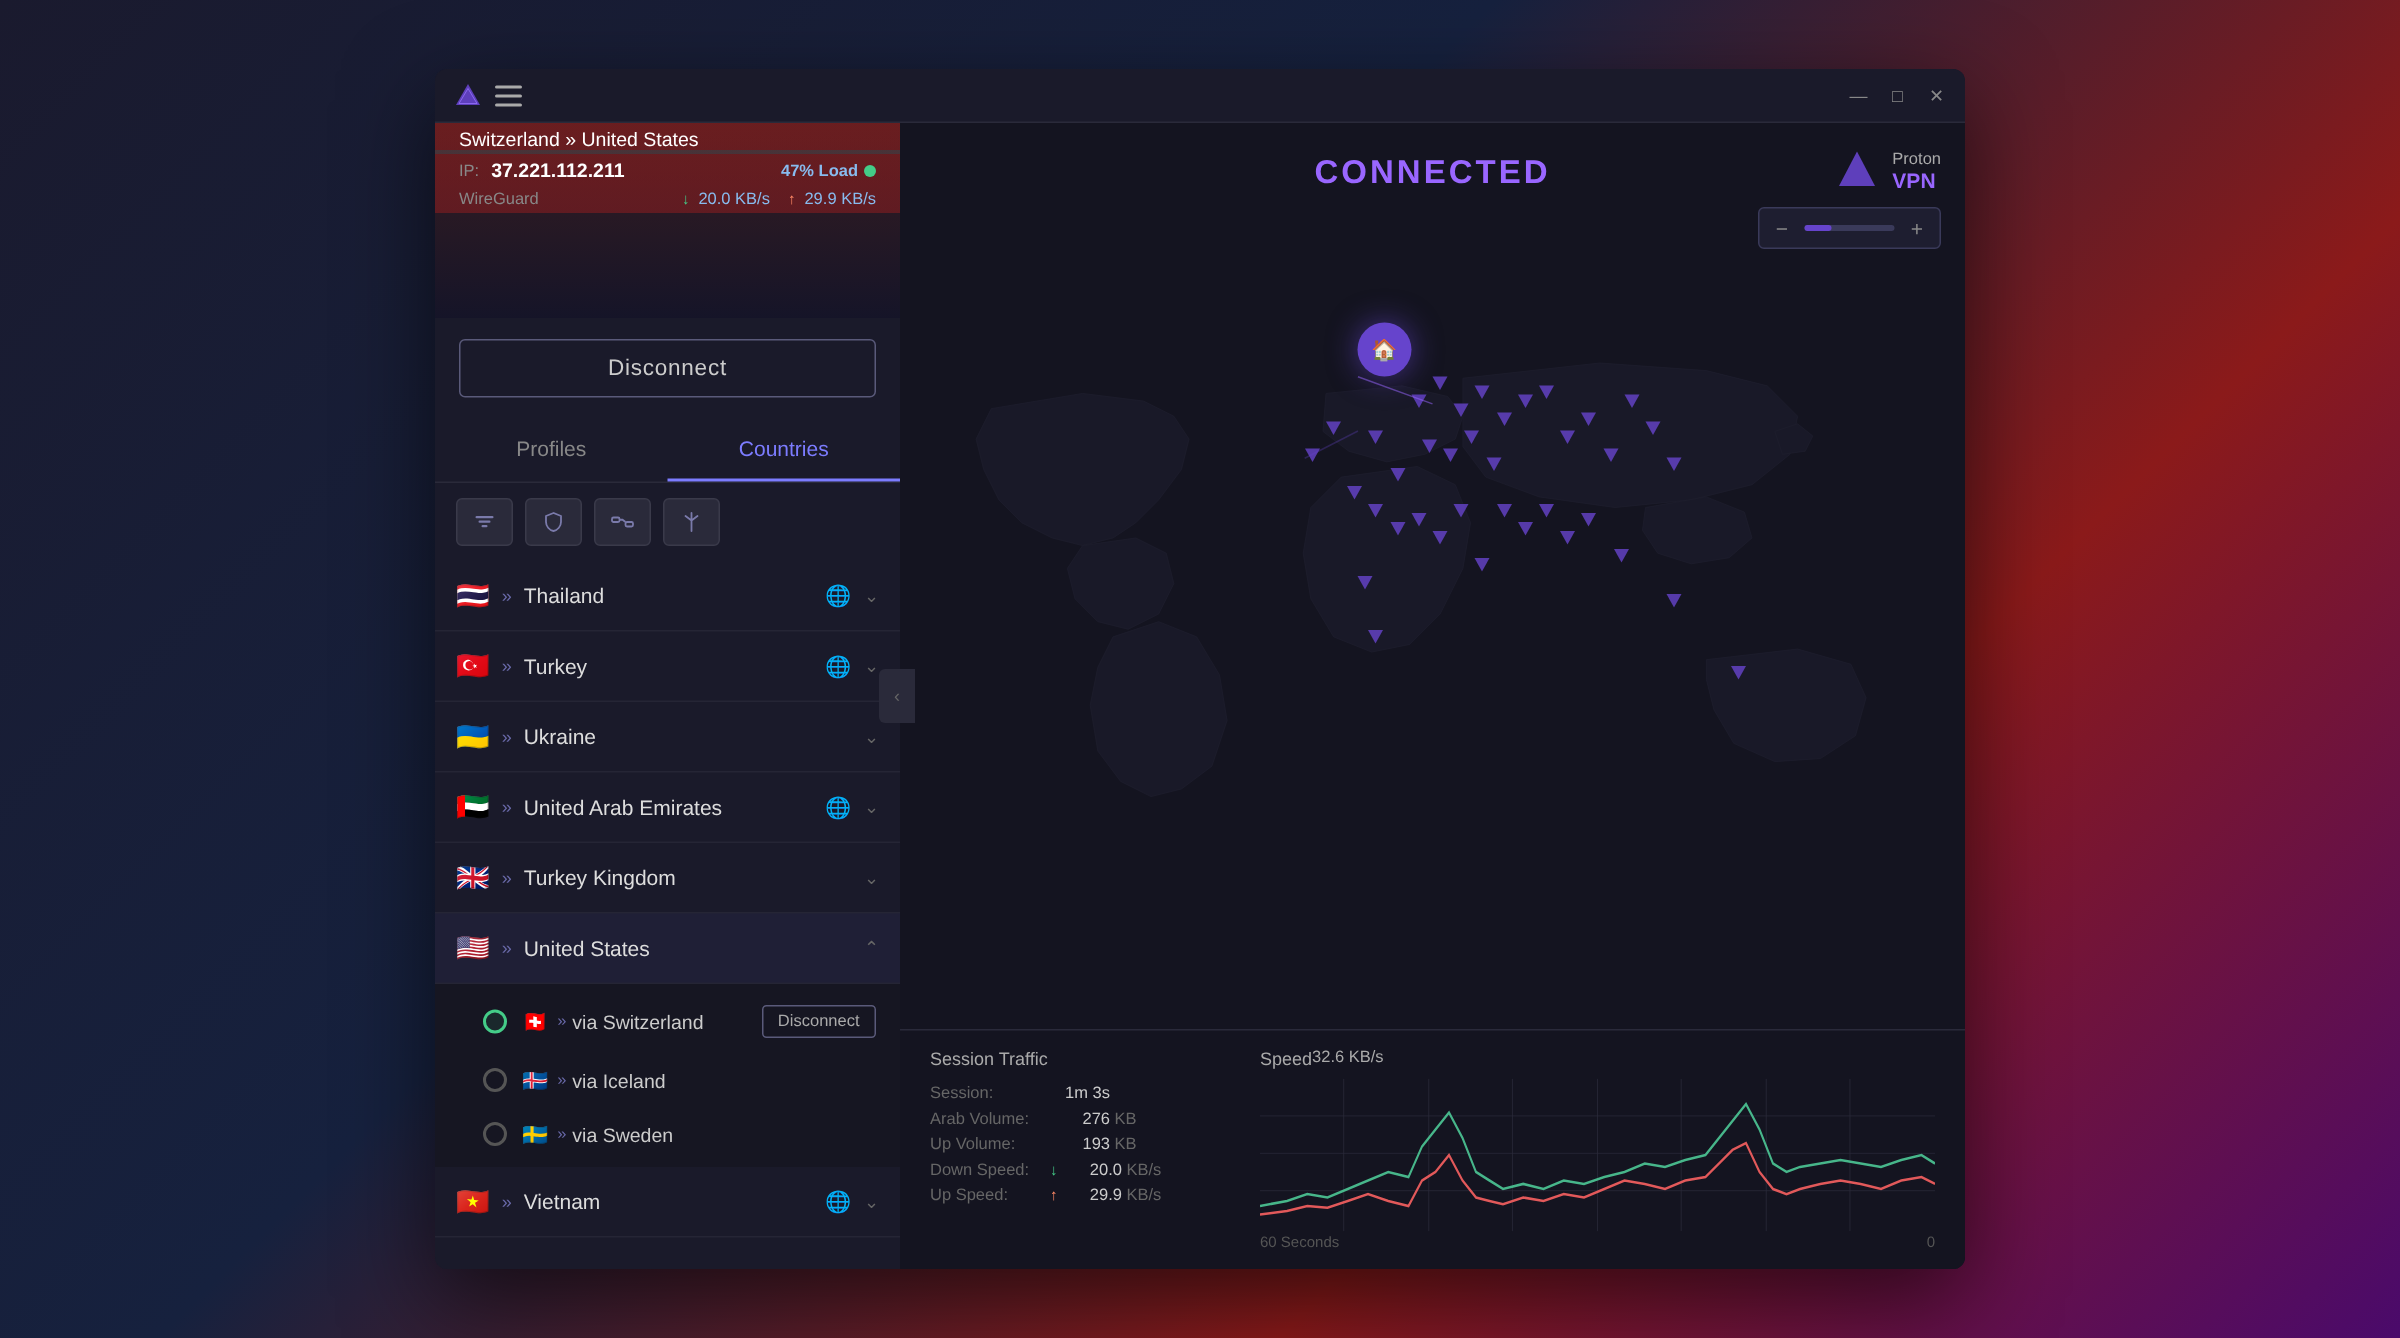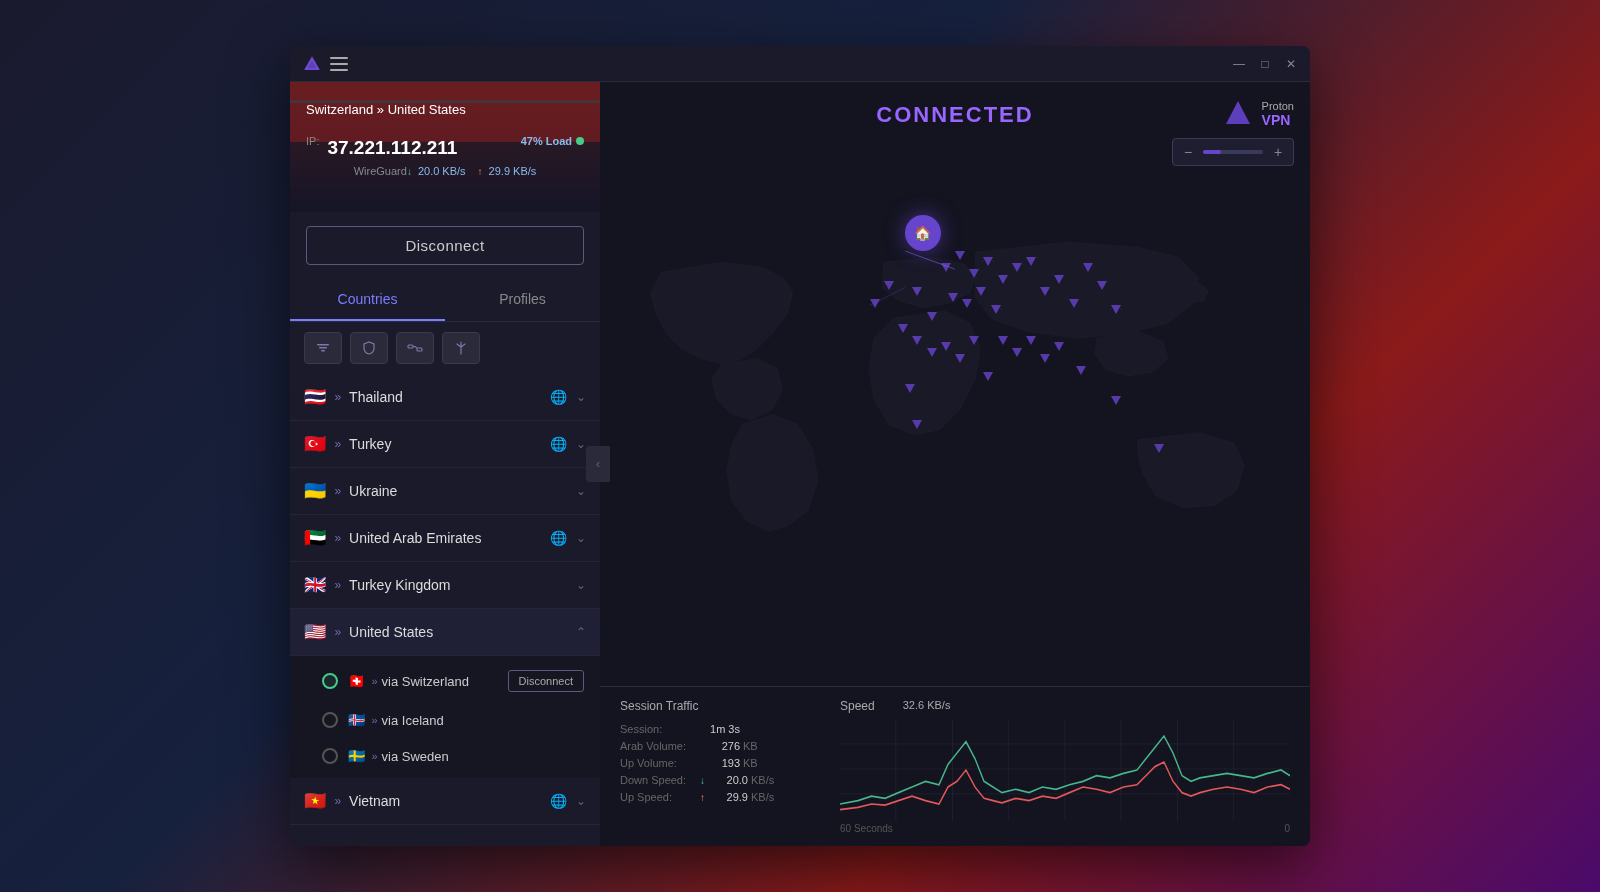--- a/index.html
+++ b/index.html
@@ -104,21 +104,21 @@
       background: linear-gradient(to bottom, 
         rgba(180,30,30,0.4) 0%, 
         rgba(180,30,30,0.4) 30%, 
         rgba(255,255,255,0.1) 30%,
         rgba(255,255,255,0.1) 35%,
         rgba(180,30,30,0.4) 35%);
     }
     .connection-info {
       position: relative;
       z-index: 1;
-      padding: 20px 16px 12px;
+      padding: 3px 16px 12px;
     }
     .connection-route {
       color: #ccc;
       font-size: 13px;
       margin-bottom: 6px;
     }
     .connection-route span {
       color: #fff;
       font-weight: 500;
     }
@@ -127,42 +127,41 @@
       align-items: center;
       justify-content: space-between;
       margin-bottom: 6px;
     }
     .ip-label {
       color: #888;
       font-size: 11px;
     }
     .ip-value {
       color: #fff;
-      font-size: 19px;
+      font-size: 13px;
       font-weight: 600;
-      margin-top: 14px;
     }
     .load-badge {
       display: flex;
       align-items: center;
       gap: 4px;
       color: #8be;
       font-size: 11px;
       font-weight: bold;
     }
     .load-dot {
       width: 8px;
       height: 8px;
       border-radius: 50%;
       background: #4c8;
     }
     .protocol-row {
       display: flex;
       align-items: center;
-      justify-content: center;
+      justify-content: space-between;
     }
     .protocol-label {
       color: #888;
       font-size: 11px;
     }
     .speed-info {
       display: flex;
       gap: 12px;
       color: #8be;
       font-size: 11px;
@@ -514,21 +513,20 @@
       display: flex;
       margin-bottom: 6px;
     }
     .speed-title {
       color: #aaa;
       font-size: 12px;
     }
     .speed-max {
       color: #aaa;
       font-size: 11px;
-      margin-left: 28px;
     }
     .chart-container {
       flex: 1;
       position: relative;
       overflow: hidden;
     }
     .chart-time-labels {
       display: flex;
       justify-content: space-between;
       margin-top: 2px;
@@ -602,22 +600,22 @@
             </div>
           </div>
         </div>
       </div>
 
       <div class="disconnect-section">
         <button class="disconnect-btn">Disconnect</button>
       </div>
 
       <div class="tab-bar">
+        <div class="tab">Profiles</div>
         <div class="tab active">Countries</div>
-        <div class="tab">Profiles</div>
       </div>
 
       <div class="filter-bar">
         <div class="filter-btn">
           <svg width="16" height="16" viewBox="0 0 16 16" fill="none">
             <rect x="2" y="4" width="12" height="1.5" rx="0.75" fill="#7a7aaa"></rect>
             <rect x="4" y="7" width="8" height="1.5" rx="0.75" fill="#7a7aaa"></rect>
             <rect x="6" y="10" width="4" height="1.5" rx="0.75" fill="#7a7aaa"></rect>
           </svg>
         </div>

